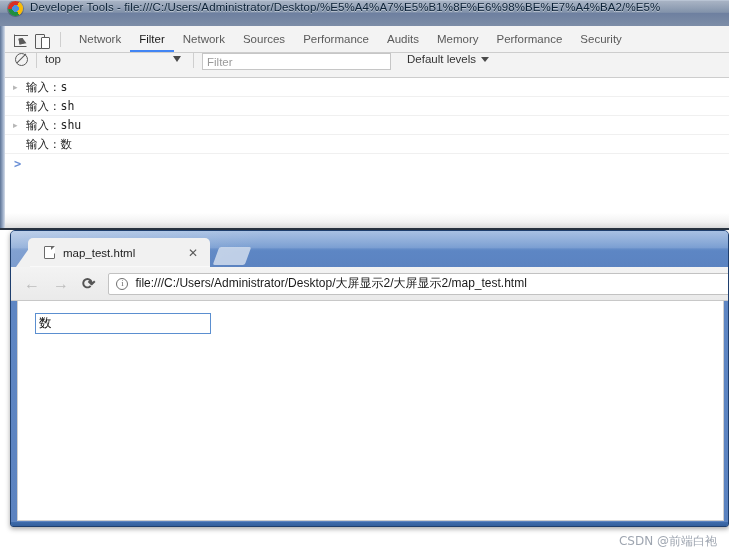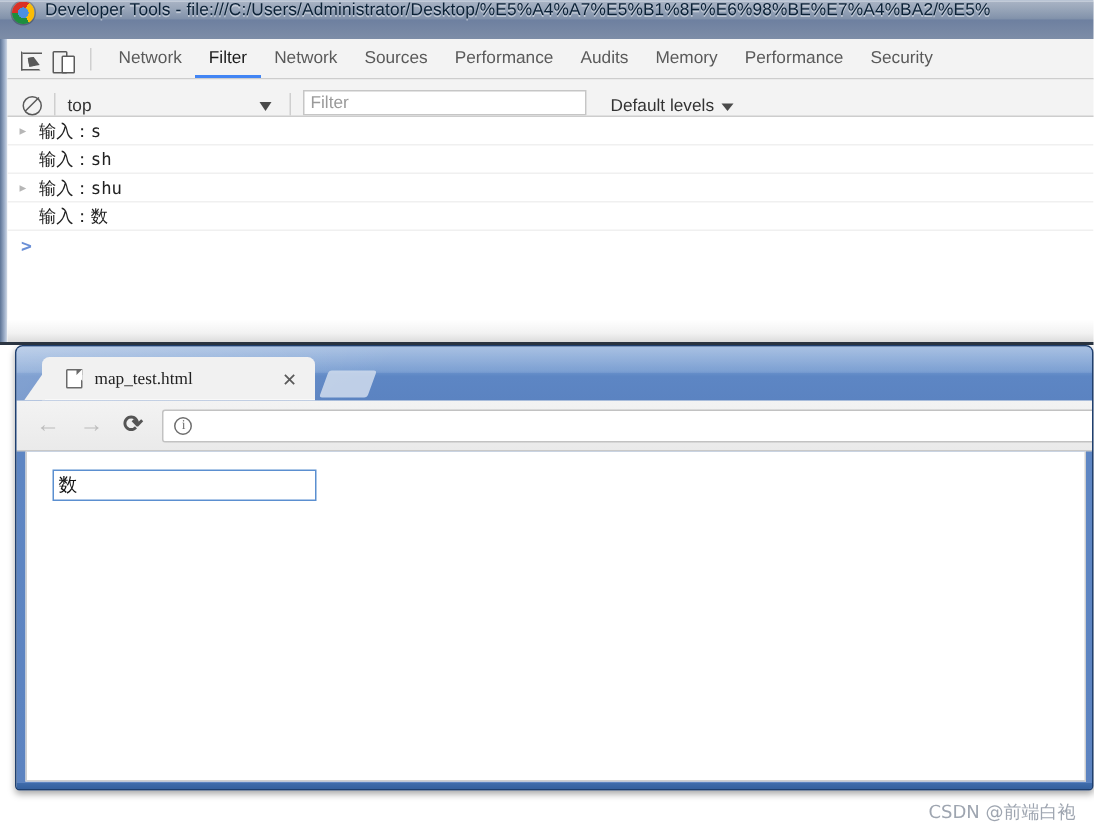--- a/index.html
+++ b/index.html
@@ -151,21 +151,21 @@
   }
 
   
   #console-filterbar {
     position: absolute;
     left: 5px; top: 53px;
     width: 724px; height: 25px;
     background: #f3f3f3;
     border-bottom: 1px solid #cdcdcd;
     display: flex;
-    align-items: flex-end;
+    align-items: flex-start;
   }
   .icon-clear {
     width: 13px; height: 13px;
     margin-left: 10px;
     border: 1.4px solid #5a5a5a;
     border-radius: 50%;
     position: relative;
     flex: 0 0 auto;
   }
   .icon-clear::after {
@@ -301,21 +301,20 @@
   }
   
   #browser-tabstrip {
     position: absolute;
     left: 0; top: 0;
     width: 719px; height: 36px;
     background:
       linear-gradient(to bottom, rgba(255,255,255,0.34) 0%, rgba(255,255,255,0.10) 48%, rgba(255,255,255,0.0) 49%),
       linear-gradient(to bottom, #7ba0d4 0%, #6c94cd 45%, #5d86c4 55%, #5b83c1 100%);
     overflow: hidden;
-    font-family: Liberation Serif, serif;
   }
   #browser-tabstrip::before {
     content: "";
     position: absolute;
     left: -60px; top: -26px;
     width: 330px; height: 120px;
     background: linear-gradient(118deg, rgba(255,255,255,0.30) 0%, rgba(255,255,255,0.10) 55%, rgba(255,255,255,0) 80%);
     transform: skewX(-28deg);
   }
   
@@ -565,20 +564,21 @@
       </div>
       <div id="new-tab-stub"></div>
     </div>
 
     <div id="browser-toolbar">
       <span class="nav-btn">←</span>
       <span class="nav-btn">→</span>
       <span id="nav-reload">⟳</span>
       <div id="omnibox">
         <span class="info-icon"></span>
+        <span id="omnibox-url">file:///C:/Users/Administrator/Desktop/大屏显示2/大屏显示2/map_test.html</span>
       </div>
     </div>
 
     <div id="page-viewport">
       <input id="page-text-input" type="text" value="数" style="">
     </div>
 
     <div id="browser-bottom-border"></div>
   </div>
 </div>

